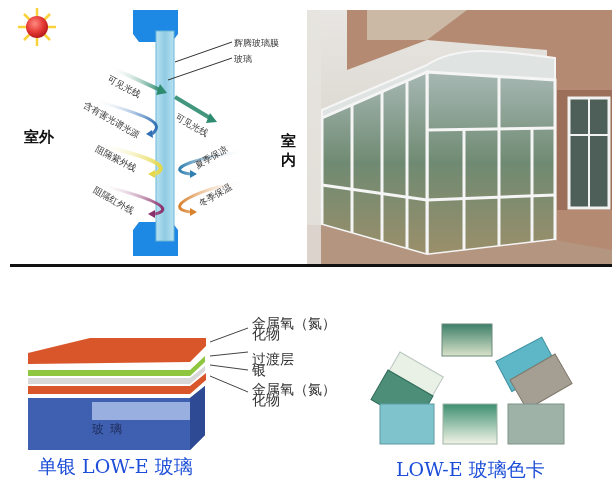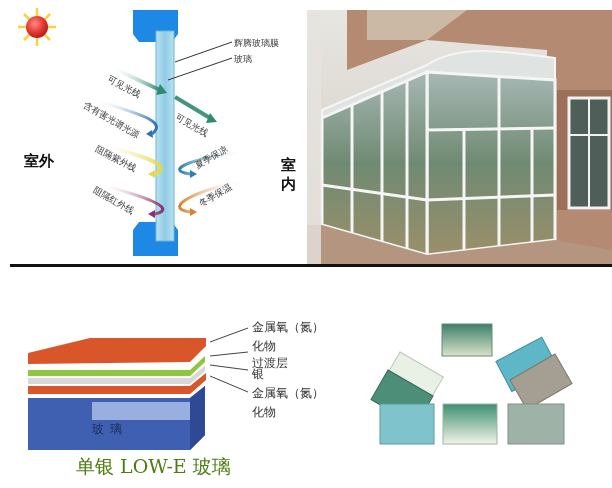--- a/index.html
+++ b/index.html
@@ -1,25 +1,25 @@
 <!DOCTYPE html>
 <html><head>
 <meta charset="utf-8">
 <style>
   html, body { margin: 0; padding: 0; background: #ffffff; }
   body { width: 612px; height: 488px; position: relative; overflow: hidden;
          font-family: "DejaVu Sans", "Liberation Sans", sans-serif; color: #222; }
   .panel { position: absolute; }
   .rule { position: absolute; left: 10px; top: 264px; width: 602px; height: 3px; background: #111; }
   .lbl { position: absolute; font-size: 9px; color: #333; white-space: nowrap; }
-  .side-lbl { position: absolute; font-size: 15px; font-weight: bold; color: #111; margin-top: 24px; }
+  .side-lbl { position: absolute; font-size: 15px; font-weight: bold; color: #111; }
   .rot { transform-origin: left center; font-size: 9px; color: #333; position: absolute; white-space: nowrap; }
-  .caption { position: absolute; font-family: "DejaVu Serif", "Liberation Serif", serif; font-size: 19px; color: #4d7c0f; white-space: nowrap; margin-left: 38px; }
+  .caption { position: absolute; font-family: "DejaVu Serif", "Liberation Serif", serif; font-size: 19px; color: #1d4ed8; white-space: nowrap; }
   .glass-label { position: absolute; font-size: 12px; color: #1d2c5a; }
-  .layer-lbl { position: absolute; font-size: 12px; color: #333; white-space: nowrap; line-height: 19px; }
+  .layer-lbl { position: absolute; font-size: 14px; color: #333; white-space: nowrap; line-height: 11px; }
 </style>
 </head>
 <body>
 
 <div class="panel" style="left:0;top:0;width:305px;height:264px;">
   <svg width="305" height="264">
     <defs>
       <radialGradient id="sunG" cx="40%" cy="35%" r="65%">
         <stop offset="0%" stop-color="#ff8a80"></stop>
         <stop offset="60%" stop-color="#e53935"></stop>
@@ -219,13 +219,14 @@
     <g transform="translate(180,90) rotate(-30)">
         <rect x="0" y="0" width="52" height="34" fill="#a59e92" stroke="#7f786c"></rect>
       </g>
 
     <rect x="50" y="114" width="54" height="40" fill="#7fc4cc" stroke="#5a9aa0"></rect>
 
     <rect x="113" y="114" width="54" height="40" fill="url(#sw7)" stroke="#9db3a6"></rect>
 
     <rect x="178" y="114" width="56" height="40" fill="#9fb2a8" stroke="#7f928a"></rect>
   </svg>
+  <div class="caption" style="left:66px;top:167px;">LOW-E 玻璃色卡</div>
 </div>
 
 </body></html>

